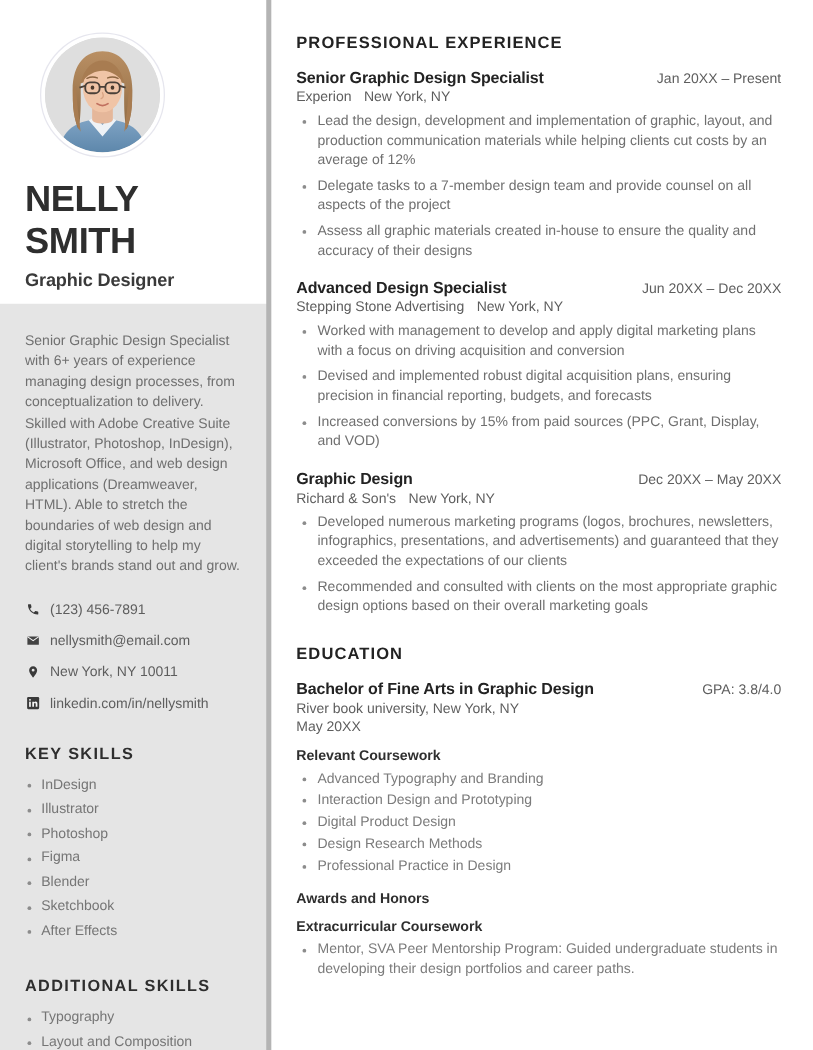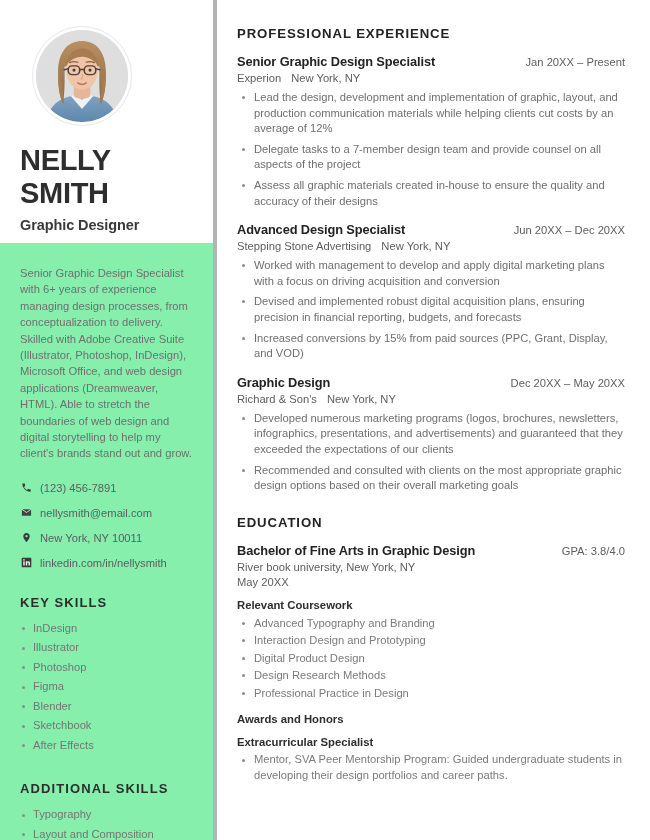--- a/index.html
+++ b/index.html
@@ -17,21 +17,21 @@
     display: flex;
     background: #ffffff;
     overflow: hidden;
   }
 
   
   .sidebar {
     width: 217px;
     flex: 0 0 217px;
     position: relative;
-    background: #86efac;
+    background: #e5e5e5;
     display: flex;
     flex-direction: column;
   }
   .sidebar-head {
     background: #ffffff;
     padding: 24px 20px 18px 20px;
     height: 243px;
   }
   .avatar-wrap {
     width: 100px;
@@ -423,20 +423,20 @@
       <ul class="sub-bullets">
         <li>Advanced Typography and Branding</li>
         <li>Interaction Design and Prototyping</li>
         <li>Digital Product Design</li>
         <li>Design Research Methods</li>
         <li>Professional Practice in Design</li>
       </ul>
 
       <h4 class="sub-heading">Awards and Honors</h4>
 
-      <h4 class="sub-heading">Extracurricular Specialist</h4>
+      <h4 class="sub-heading">Extracurricular Coursework</h4>
       <ul class="sub-bullets tight">
         <li>Mentor, SVA Peer Mentorship Program: Guided undergraduate students in developing their design portfolios and career paths.</li>
       </ul>
     </section>
 
   </main>
 </div>
 
 </body></html>

